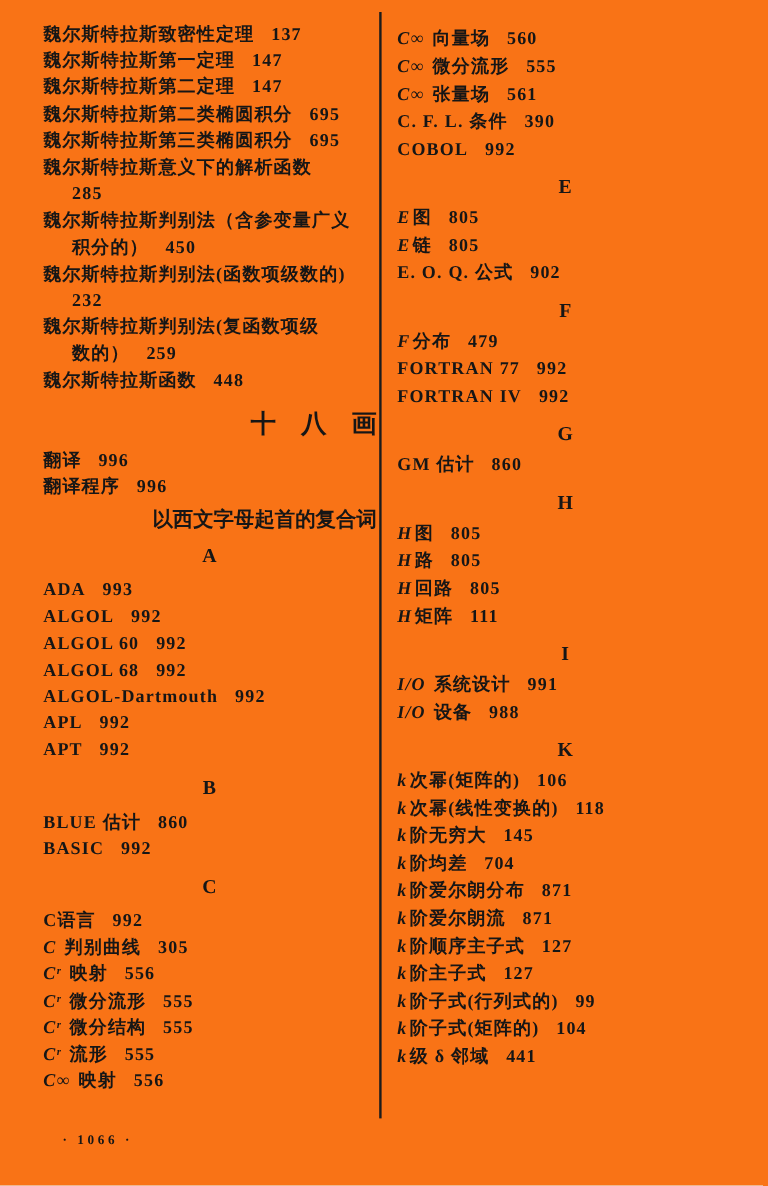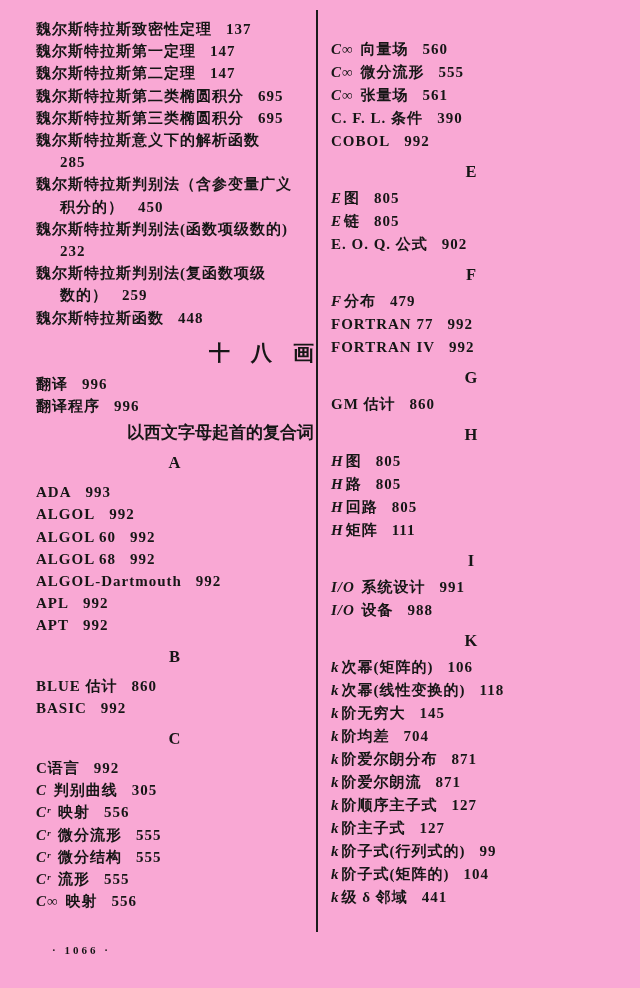--- a/index.html
+++ b/index.html
@@ -2,28 +2,28 @@
 <html><head>
 <meta charset="utf-8">
 <title>Index Page</title>
 <style>
   html, body { margin: 0; padding: 0; background: #e8e8e4; }
   .page {
     position: relative;
     width: 640px;
     height: 988px;
     margin: 0 auto;
-    background: #f9a8d4;
+    background: #f97316;
     color: #161616;
     font-family: "Liberation Serif", "DejaVu Serif", serif;
     overflow: hidden;
   }
   .col { position: absolute; }
   .col-left  { left: 36px;  top: 18px; width: 278px; }
-  .col-right { left: 331px; top: 38px; width: 281px; }
+  .col-right { left: 331px; top: 22px; width: 281px; }
   .divider {
     position: absolute;
     left: 316px; top: 10px;
     width: 2px; height: 922px;
     background: #1c1c1c;
   }
   .line {
     font-size: 15px;
     line-height: 22.2px;
     font-weight: 700;

